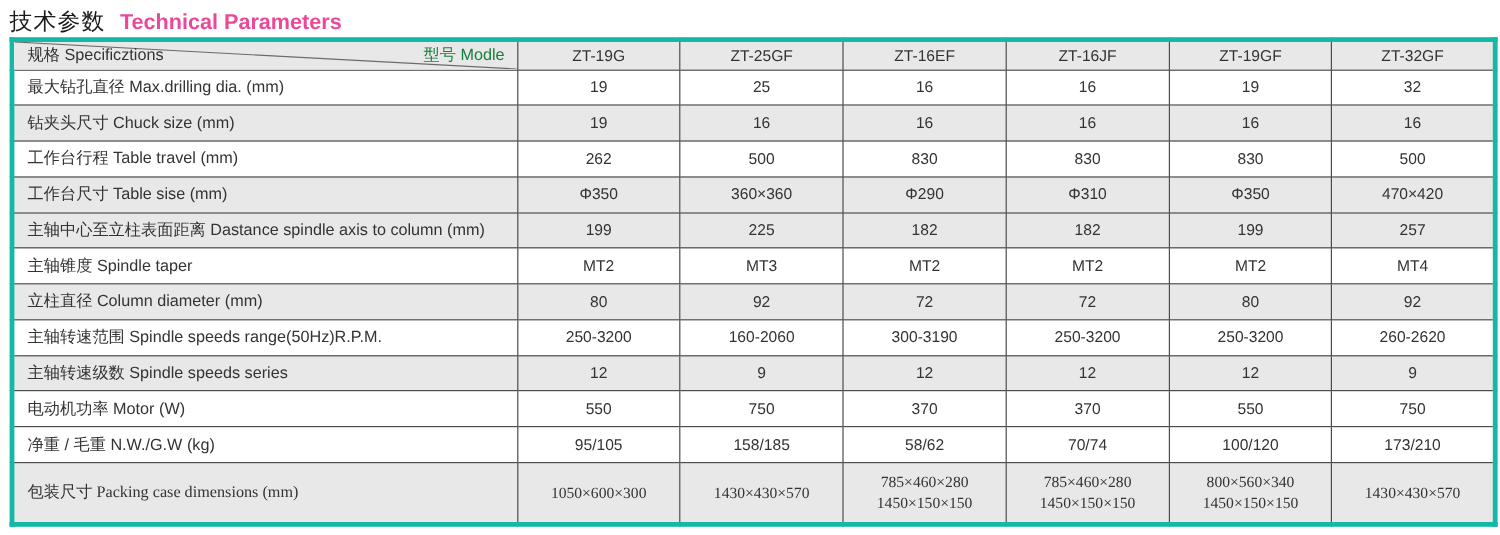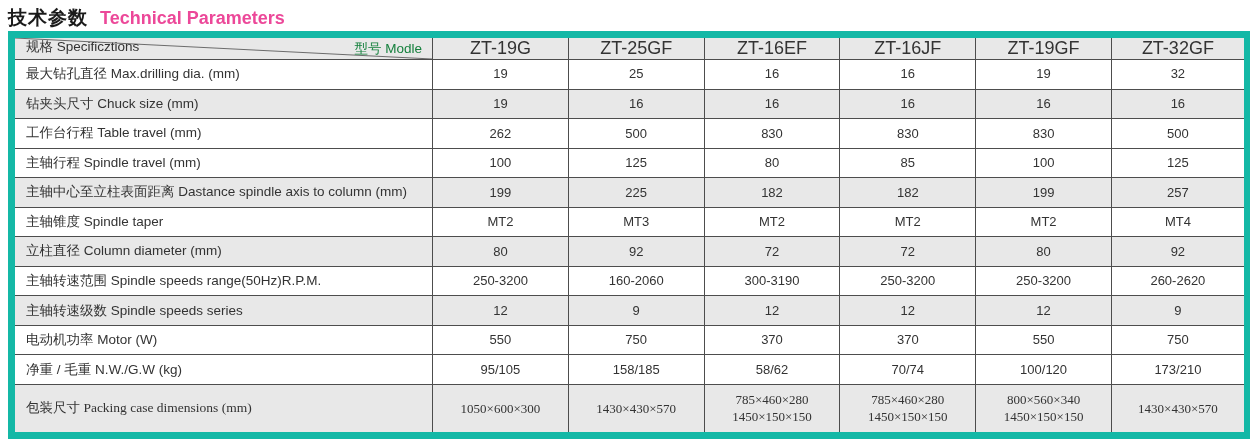--- a/index.html
+++ b/index.html
@@ -10,30 +10,30 @@
     overflow: hidden;
   }
   .page-title {
     padding: 5px 0 0 8px;
     height: 31px;
     display: flex;
     align-items: center;
     gap: 12px;
     color: #1a1a1a;
   }
-  .title-zh { font-size: 19px; font-weight: bold; letter-spacing: 1px; }
+  .title-zh { font-size: 19px; font-weight: normal; letter-spacing: 1px; }
   .title-en { font-size: 18px; font-weight: bold; color: #ec4899; }
 
   table.params {
     margin-left: 8px;
     width: 1236px;
     height: 408px;
     border-collapse: collapse;
     table-layout: fixed;
-    border: 7px solid #14b8a6;
+    border: 4px solid #14b8a6;
   }
   col.c-label { width: 421px; }
   col.c-val   { width: 135.8px; }
 
   th, td {
     border: 1px solid #4d4d4d;
     font-size: 13px;
     font-weight: normal;
     color: #333333;
     vertical-align: middle;
@@ -70,21 +70,21 @@
     left: 11px; bottom: 3px;
     font-size: 13.5px;
     color: #333;
   }
   .diag-model {
     position: absolute;
     right: 10px; top: 2px;
     font-size: 13.5px;
     color: #15803d;
   }
-  .model-cell { text-align: center; font-size: 18px; }
+  .model-cell { text-align: center; font-size: 13px; }
 </style>
 </head>
 <body>
 
 <div class="page-title">
   <span class="title-zh">技术参数</span>
   <span class="title-en">Technical Parameters</span>
 </div>
 
 <table class="params">
@@ -135,28 +135,28 @@
       </tr>
       <tr>
         <td class="label-cell">工作台行程  Table travel (mm)</td>
         <td class="value-cell">262</td>
         <td class="value-cell">500</td>
         <td class="value-cell">830</td>
         <td class="value-cell">830</td>
         <td class="value-cell">830</td>
         <td class="value-cell">500</td>
       </tr>
-      <tr>
-        <td class="label-cell">主轴行程  Spindle travel (mm)</td>
-        <td class="value-cell">100</td>
-        <td class="value-cell">125</td>
-        <td class="value-cell">80</td>
-        <td class="value-cell">85</td>
-        <td class="value-cell">100</td>
-        <td class="value-cell">125</td>
+      <tr class="stripe">
+        <td class="label-cell">工作台尺寸  Table sise (mm)</td>
+        <td class="value-cell">Φ350</td>
+        <td class="value-cell">360×360</td>
+        <td class="value-cell">Φ290</td>
+        <td class="value-cell">Φ310</td>
+        <td class="value-cell">Φ350</td>
+        <td class="value-cell">470×420</td>
       </tr>
       <tr class="stripe">
         <td class="label-cell">主轴中心至立柱表面距离  Dastance spindle axis to column (mm)</td>
         <td class="value-cell">199</td>
         <td class="value-cell">225</td>
         <td class="value-cell">182</td>
         <td class="value-cell">182</td>
         <td class="value-cell">199</td>
         <td class="value-cell">257</td>
       </tr>

